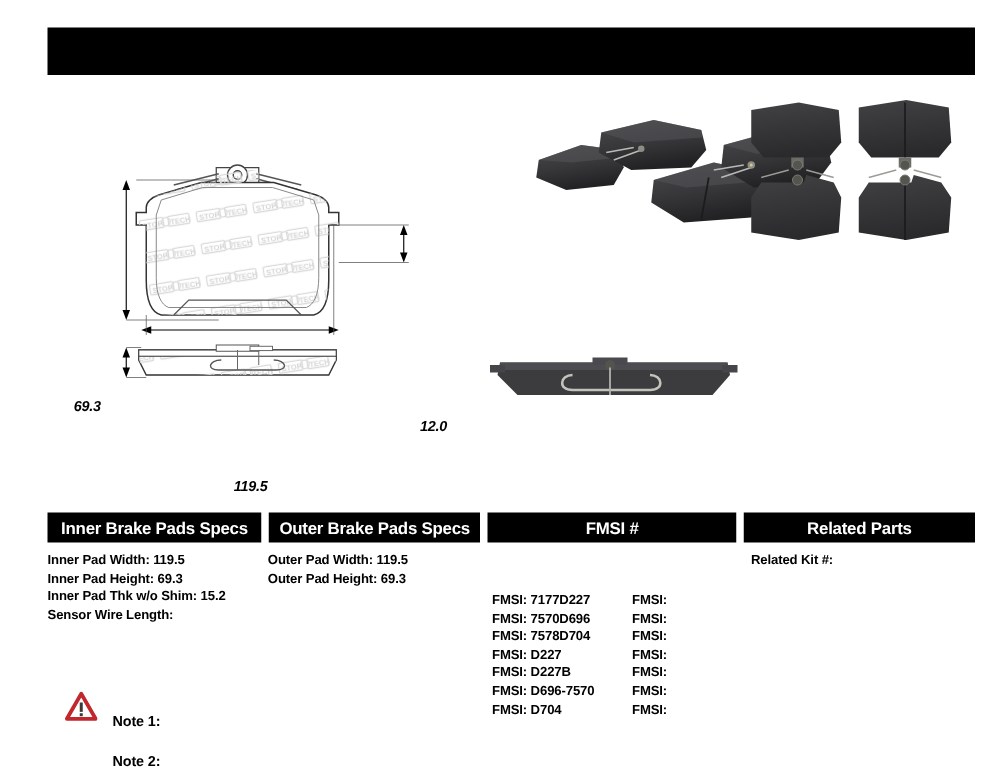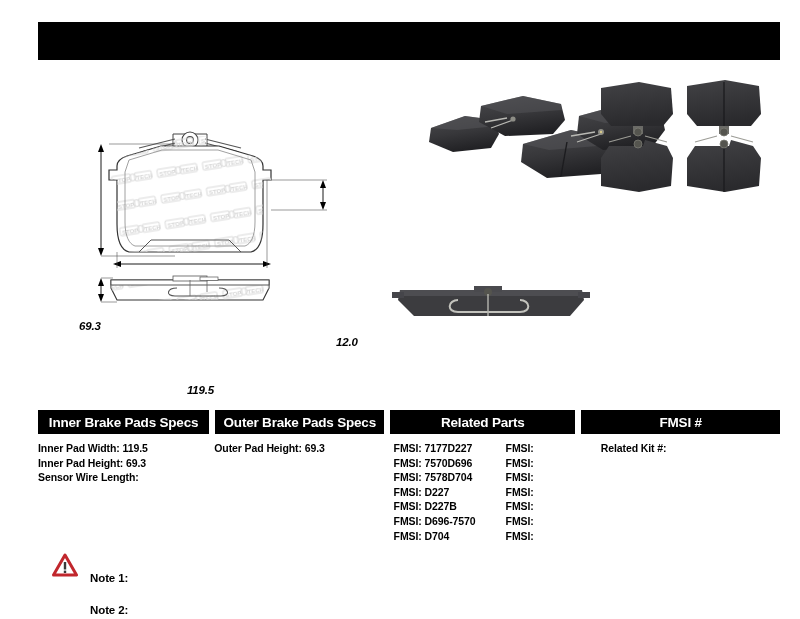--- a/index.html
+++ b/index.html
@@ -20,21 +20,21 @@
     display:flex;align-items:center;justify-content:space-between;
     padding:0 12px;box-sizing:border-box;
   }
 
   
   .drawing{position:absolute;left:55px;top:128px;width:340px;height:210px;}
   .dim-label{
     position:absolute;font-size:11.5px;font-weight:bold;font-style:italic;
     letter-spacing:-0.2px;white-space:nowrap;
   }
-  #dim-height{left:24px;top:192px;text-align:right;}
+  #dim-height{left:4px;top:192px;text-align:right;}
   #dim-width{left:132px;top:256px;}
   #dim-thk{left:281px;top:208px;}
   #dim-side{left:20px;top:282px;}
 
   svg{display:block;}
 
   
   .photos{position:absolute;left:395px;top:72px;width:390px;height:130px;}
   .photo-side{position:absolute;left:392px;top:272px;width:200px;height:62px;}
 
@@ -48,21 +48,21 @@
     letter-spacing:-0.2px;
   }
   .col1{width:174px;}
   .col2{width:172px;}
   .col3{width:202px;}
   .col4{width:188px;}
 
   .tbody{display:flex;gap:3px;padding-top:7px;}
   .cell{box-sizing:border-box;}
   .cell.col1,.cell.col2{padding-right:6px;}
-  .cell.col3{padding-left:5px;}
+  .cell.col3{padding-left:5px;margin-top:32px;}
   .cell.col4{padding-left:8px;}
 
   .spec-line{
     font-size:10.5px;font-weight:bold;line-height:14.6px;
     white-space:nowrap;letter-spacing:-0.1px;
   }
   .fmsi-grid{display:flex;}
   .fmsi-col-a{width:112px;}
   .fmsi-col-b{width:80px;}
 
@@ -256,33 +256,35 @@
       <circle cx="96" cy="20" r="4" fill="#54544e"></circle>
       <path d="M66,28 C56,28 54,40 66,40 L128,40 C140,40 138,28 128,28" fill="none" stroke="#c3c3bd" stroke-width="2"></path>
       <line x1="96" y1="22" x2="96" y2="44" stroke="#b5b5af" stroke-width="1.4"></line>
     </svg>
   </div>
 
   <div class="spec-table">
     <div class="thead">
       <div class="th col1">Inner Brake Pads Specs</div>
       <div class="th col2">Outer Brake Pads Specs</div>
+      <div class="th col3">FMSI #</div>
       <div class="th col4">Related Parts</div>
-      <div class="th col3">FMSI #</div>
     </div>
 
     <div class="tbody">
 
       <div class="cell col1">
         <div class="spec-line">Inner Pad Width: 119.5</div>
         <div class="spec-line">Inner Pad Height: 69.3</div>
+        <div class="spec-line">Inner Pad Thk w/o Shim: 15.2</div>
         <div class="spec-line">Sensor Wire Length:</div>
       </div>
 
       <div class="cell col2">
+        <div class="spec-line">Outer Pad Width: 119.5</div>
         <div class="spec-line">Outer Pad Height: 69.3</div>
       </div>
 
       <div class="cell col3">
         <div class="fmsi-grid">
           <div class="fmsi-col-a">
             <div class="spec-line">FMSI:  7177D227</div>
             <div class="spec-line">FMSI:  7570D696</div>
             <div class="spec-line">FMSI:  7578D704</div>
             <div class="spec-line">FMSI:  D227</div>

